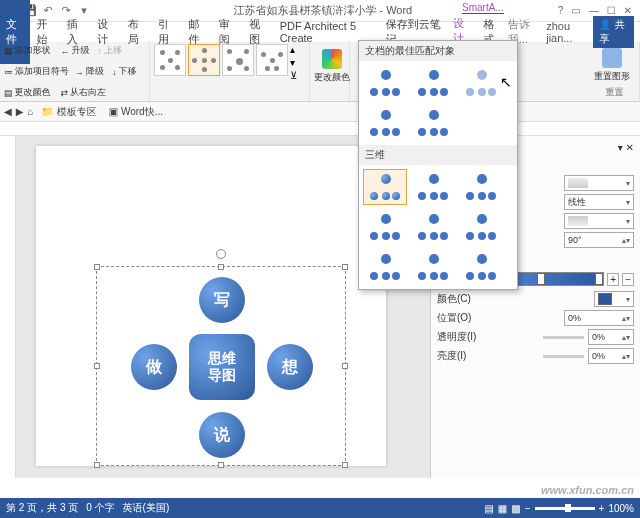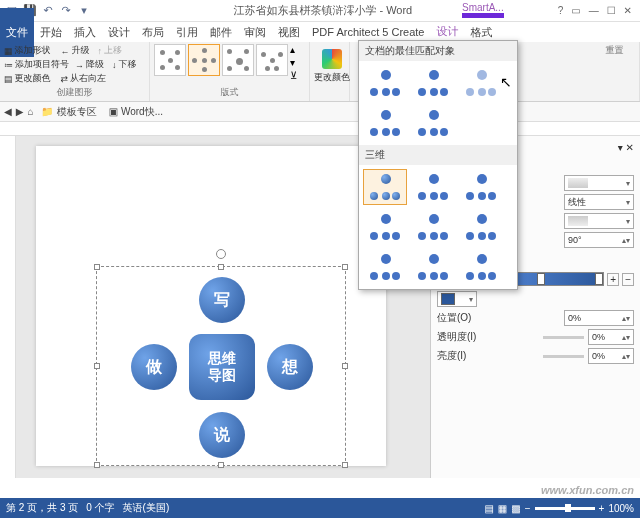--- a/index.html
+++ b/index.html
@@ -1,21 +1,21 @@
 <!DOCTYPE html>
 <html><head>
 <meta charset="utf-8">
 <style>
   * { box-sizing: border-box; margin: 0; padding: 0; font-family: "Microsoft YaHei", sans-serif; }
   body { width: 640px; height: 518px; background: #fff; font-size: 10px; overflow: hidden; position: relative; }
   .titlebar { height: 22px; background: #fff; display: flex; align-items: center; border-bottom: 1px solid #e0e0e0; }
   .qat { display: flex; gap: 6px; padding: 0 6px; }
   .qat span { width: 12px; height: 12px; display: inline-flex; align-items: center; justify-content: center; color: #5a6b8c; font-size: 11px; }
   .title-center { flex: 1; text-align: center; font-size: 11px; color: #555; }
-  .title-smart { position: absolute; left: 462px; top: 2px; color: #9b59b6; font-size: 10px; border-bottom: 5px solid #6d28d9; }
+  .title-smart { position: absolute; left: 462px; top: 2px; color: #9b59b6; font-size: 10px; border-bottom: 1px solid #6d28d9; }
   .winbtns { display: flex; gap: 8px; padding: 0 8px; color: #666; }
   .ribbon-tabs { height: 20px; display: flex; align-items: center; font-size: 11px; }
   .ribbon-tabs .tab { padding: 17px 6px; color: #444; cursor: pointer; }
   .ribbon-tabs .tab.file { background: #2b579a; color: #fff; }
   .ribbon-tabs .tab.active { color: #9b59b6; border-bottom: 2px solid #9b59b6; }
   .ribbon-right { margin-left: auto; display: flex; align-items: center; gap: 4px; padding-right: 6px; }
   .share-btn { background: #2b579a; color: #fff; padding: 2px 6px; font-size: 10px; }
   .ribbon-body { height: 60px; background: #f3f3f3; border-bottom: 1px solid #d0d0d0; display: flex; }
   .ribbon-group { border-right: 1px solid #e0e0e0; padding: 2px 4px; display: flex; flex-direction: column; justify-content: space-between; }
   .group-label { font-size: 9px; color: #777; text-align: center; }
@@ -90,22 +90,28 @@
   <span class="tab file">文件</span>
   <span class="tab">开始</span>
   <span class="tab">插入</span>
   <span class="tab">设计</span>
   <span class="tab">布局</span>
   <span class="tab">引用</span>
   <span class="tab">邮件</span>
   <span class="tab">审阅</span>
   <span class="tab">视图</span>
   <span class="tab">PDF Architect 5 Create</span>
+  <span class="tab">保存到云笔记</span>
   <span class="tab active">设计</span>
   <span class="tab">格式</span>
+  <div class="ribbon-right">
+    <span style="color:#888">告诉我...</span>
+    <span style="color:#555">zhou jian...</span>
+    <span class="share-btn">👤 <span>共享</span></span>
+  </div>
 </div>
 
 <div class="ribbon-body">
   <div class="ribbon-group" style="width:150px">
     <div class="shape-row">
         <span>▦</span>
         <span>添加形状</span>
         <span style="margin-left:8px">←</span>
         <span>升级</span>
         <span style="margin-left:6px;color:#aaa">↑</span>
@@ -118,21 +124,20 @@
         <span>降级</span>
         <span style="margin-left:6px">↓</span>
         <span>下移</span>
       </div>
     <div class="shape-row">
         <span>▤</span>
         <span>更改颜色</span>
         <span style="margin-left:8px">⇄</span>
         <span>从右向左</span>
       </div>
-    <div class="group-label">创建图形</div>
   </div>
   <div class="ribbon-group" style="width:160px">
     <div class="layout-gallery">
       <div class="layout-item">
           <div class="la-dots">
             <i style="left:10px;top:10px"></i>
             <i style="left:2px;top:2px"></i>
             <i style="right:2px;top:2px"></i>
             <i style="left:2px;bottom:2px"></i>
             <i style="right:2px;bottom:2px"></i>
@@ -164,30 +169,33 @@
             <i style="left:5px;bottom:1px"></i>
             <i style="right:5px;bottom:1px"></i>
           </div>
         </div>
       <div style="width:12px;display:flex;flex-direction:column;justify-content:center;gap:2px">
           <span>▴</span>
           <span>▾</span>
           <span>⊻</span>
         </div>
     </div>
-    <div class="group-label">版式</div>
   </div>
   <div class="ribbon-group" style="width:40px">
     <div class="big-btn">
         <div class="ico" style="background:conic-gradient(#e74c3c,#f1c40f,#2ecc71,#3498db)"></div>
         <span>更改颜色</span>
       </div>
   </div>
   <div style="flex:1"></div>
   <div class="ribbon-group" style="width:50px">
+    <div class="big-btn">
+        <div class="ico" style="background:#8fb4e8"></div>
+        <span>重置图形</span>
+      </div>
     <div class="group-label">重置</div>
   </div>
 </div>
 
 <div class="style-popup">
   <div class="popup-header">文档的最佳匹配对象</div>
   <div class="style-grid">
     <div class="style-cell">
         <span class="c big" style="left:17px;top:4px"></span>
         <span class="c" style="left:6px;bottom:4px"></span>
@@ -350,20 +358,21 @@
       <div class="grad-bar" style="flex:1">
         <div class="grad-stop" style="left:0"></div>
         <div class="grad-stop" style="left:35%"></div>
         <div class="grad-stop" style="left:60%"></div>
         <div class="grad-stop" style="right:0"></div>
       </div>
       <span style="border:1px solid #aaa;padding:0 2px">+</span>
       <span style="border:1px solid #aaa;padding:0 2px">−</span>
     </div>
     <div class="fp-row">
+        <label>颜色(C)</label>
         <div class="fp-ctrl" style="width:40px">
           <span class="color-sw"></span>
           <span class="dd">▾</span>
         </div>
       </div>
     <div class="fp-row">
         <label>位置(O)</label>
         <div class="fp-ctrl">
           <span>0%</span>
           <span class="dd">▴▾</span>

